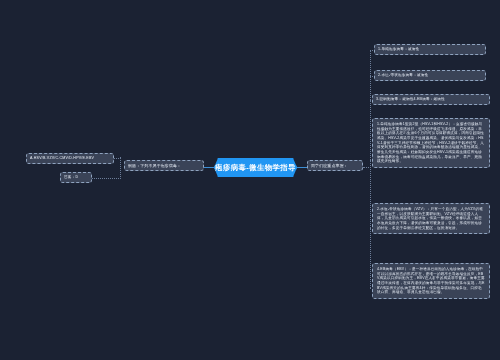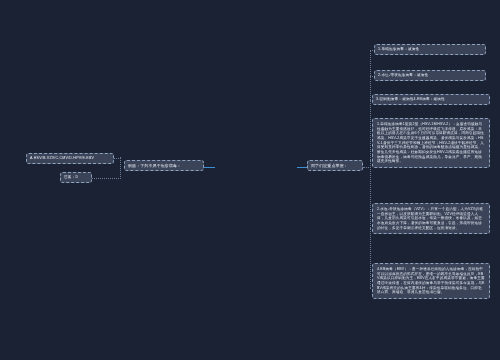--- a/index.html
+++ b/index.html
@@ -61,20 +61,23 @@
   <div class="node tiny" style="left:60px;top:172px;width:32px;">答案：D</div>
 
   <div class="conn v" style="left:120px;top:157px;height:22px;"></div>
   <div class="conn h" style="left:114px;top:158px;width:7px;"></div>
   <div class="conn h" style="left:92px;top:178px;width:29px;"></div>
 
   <div class="node small" style="left:124px;top:160px;width:80px;">例题：下列不属于疱疹病毒：</div>
 
   <div class="conn h blue solid" style="left:204px;top:167px;width:11px;"></div>
 
+  <div class="center-node" style="left:214px;top:158px;width:83px;height:19px;">
+    <span>疱疹病毒-微生物学指导</span>
+  </div>
 
   <div class="conn h blue solid" style="left:297px;top:167px;width:11px;"></div>
 
   <div class="node small" style="left:307px;top:160px;width:56px;">同学们应重点掌握：</div>
 
   <div class="conn h" style="left:363px;top:167px;width:8px;"></div>
   <div class="conn v" style="left:370px;top:50px;height:238px;"></div>
 
   <div class="conn h" style="left:370px;top:50px;width:5px;"></div>
   <div class="conn h" style="left:370px;top:76px;width:5px;"></div>

